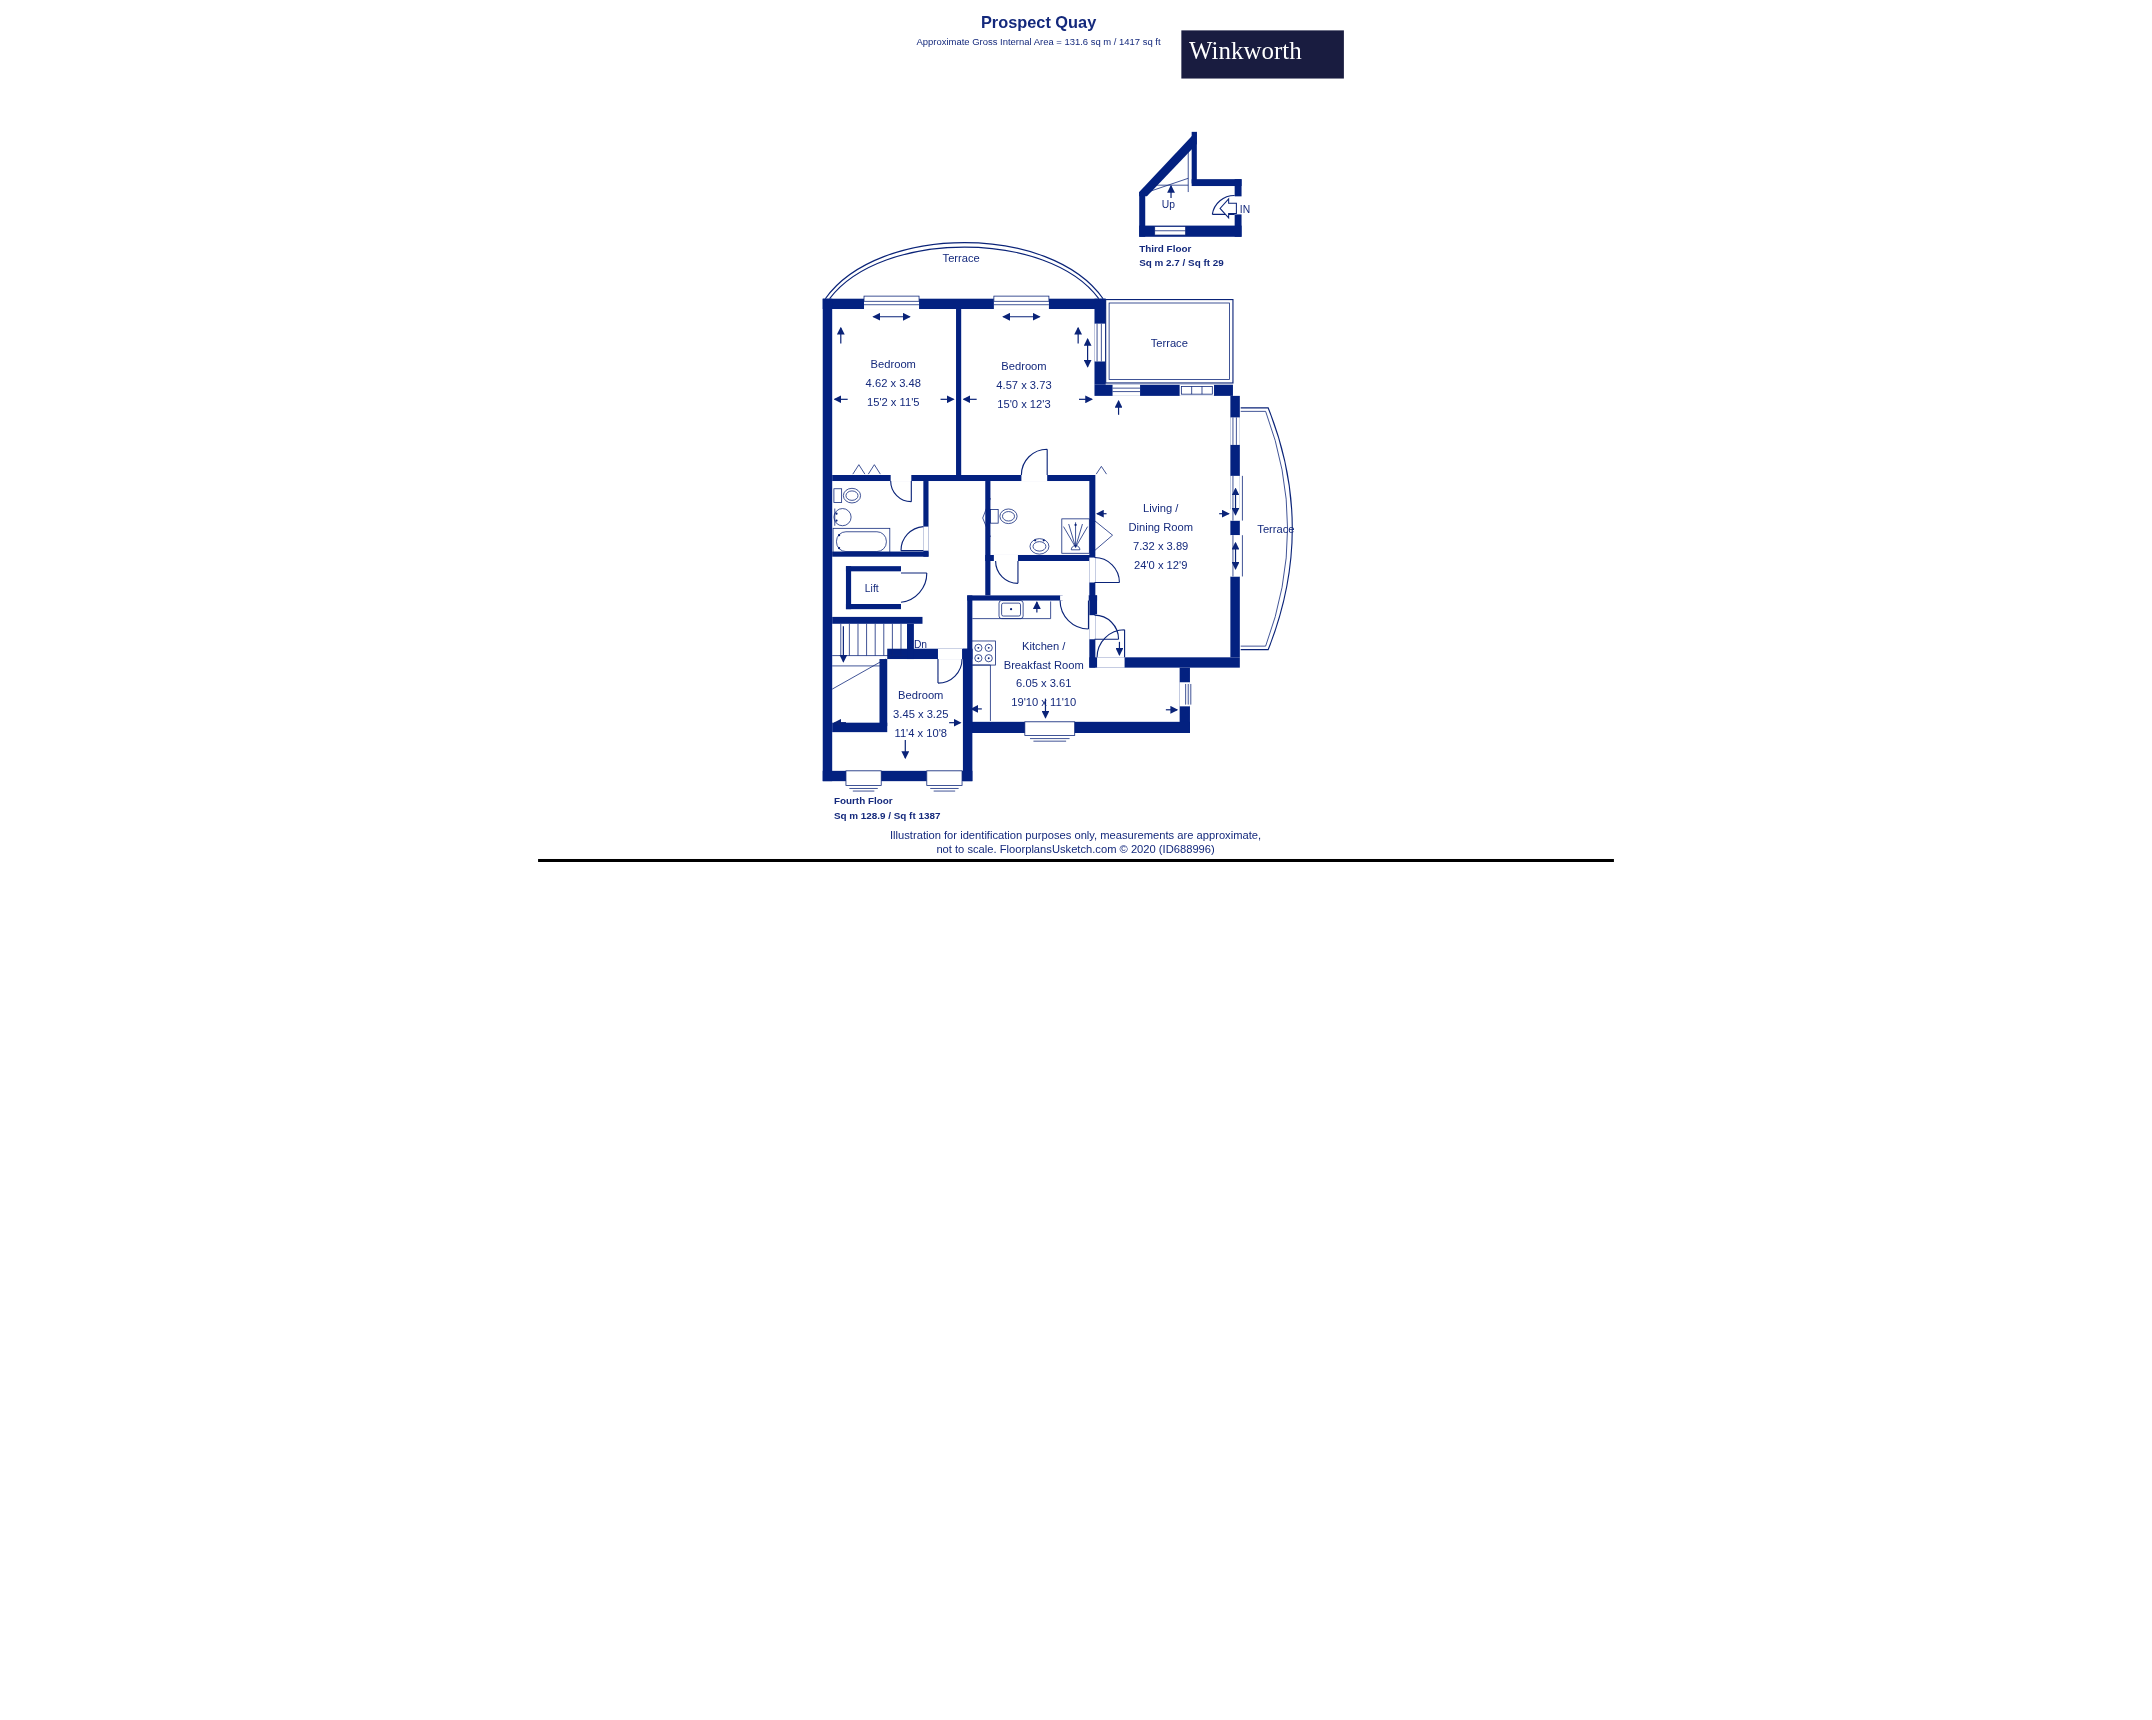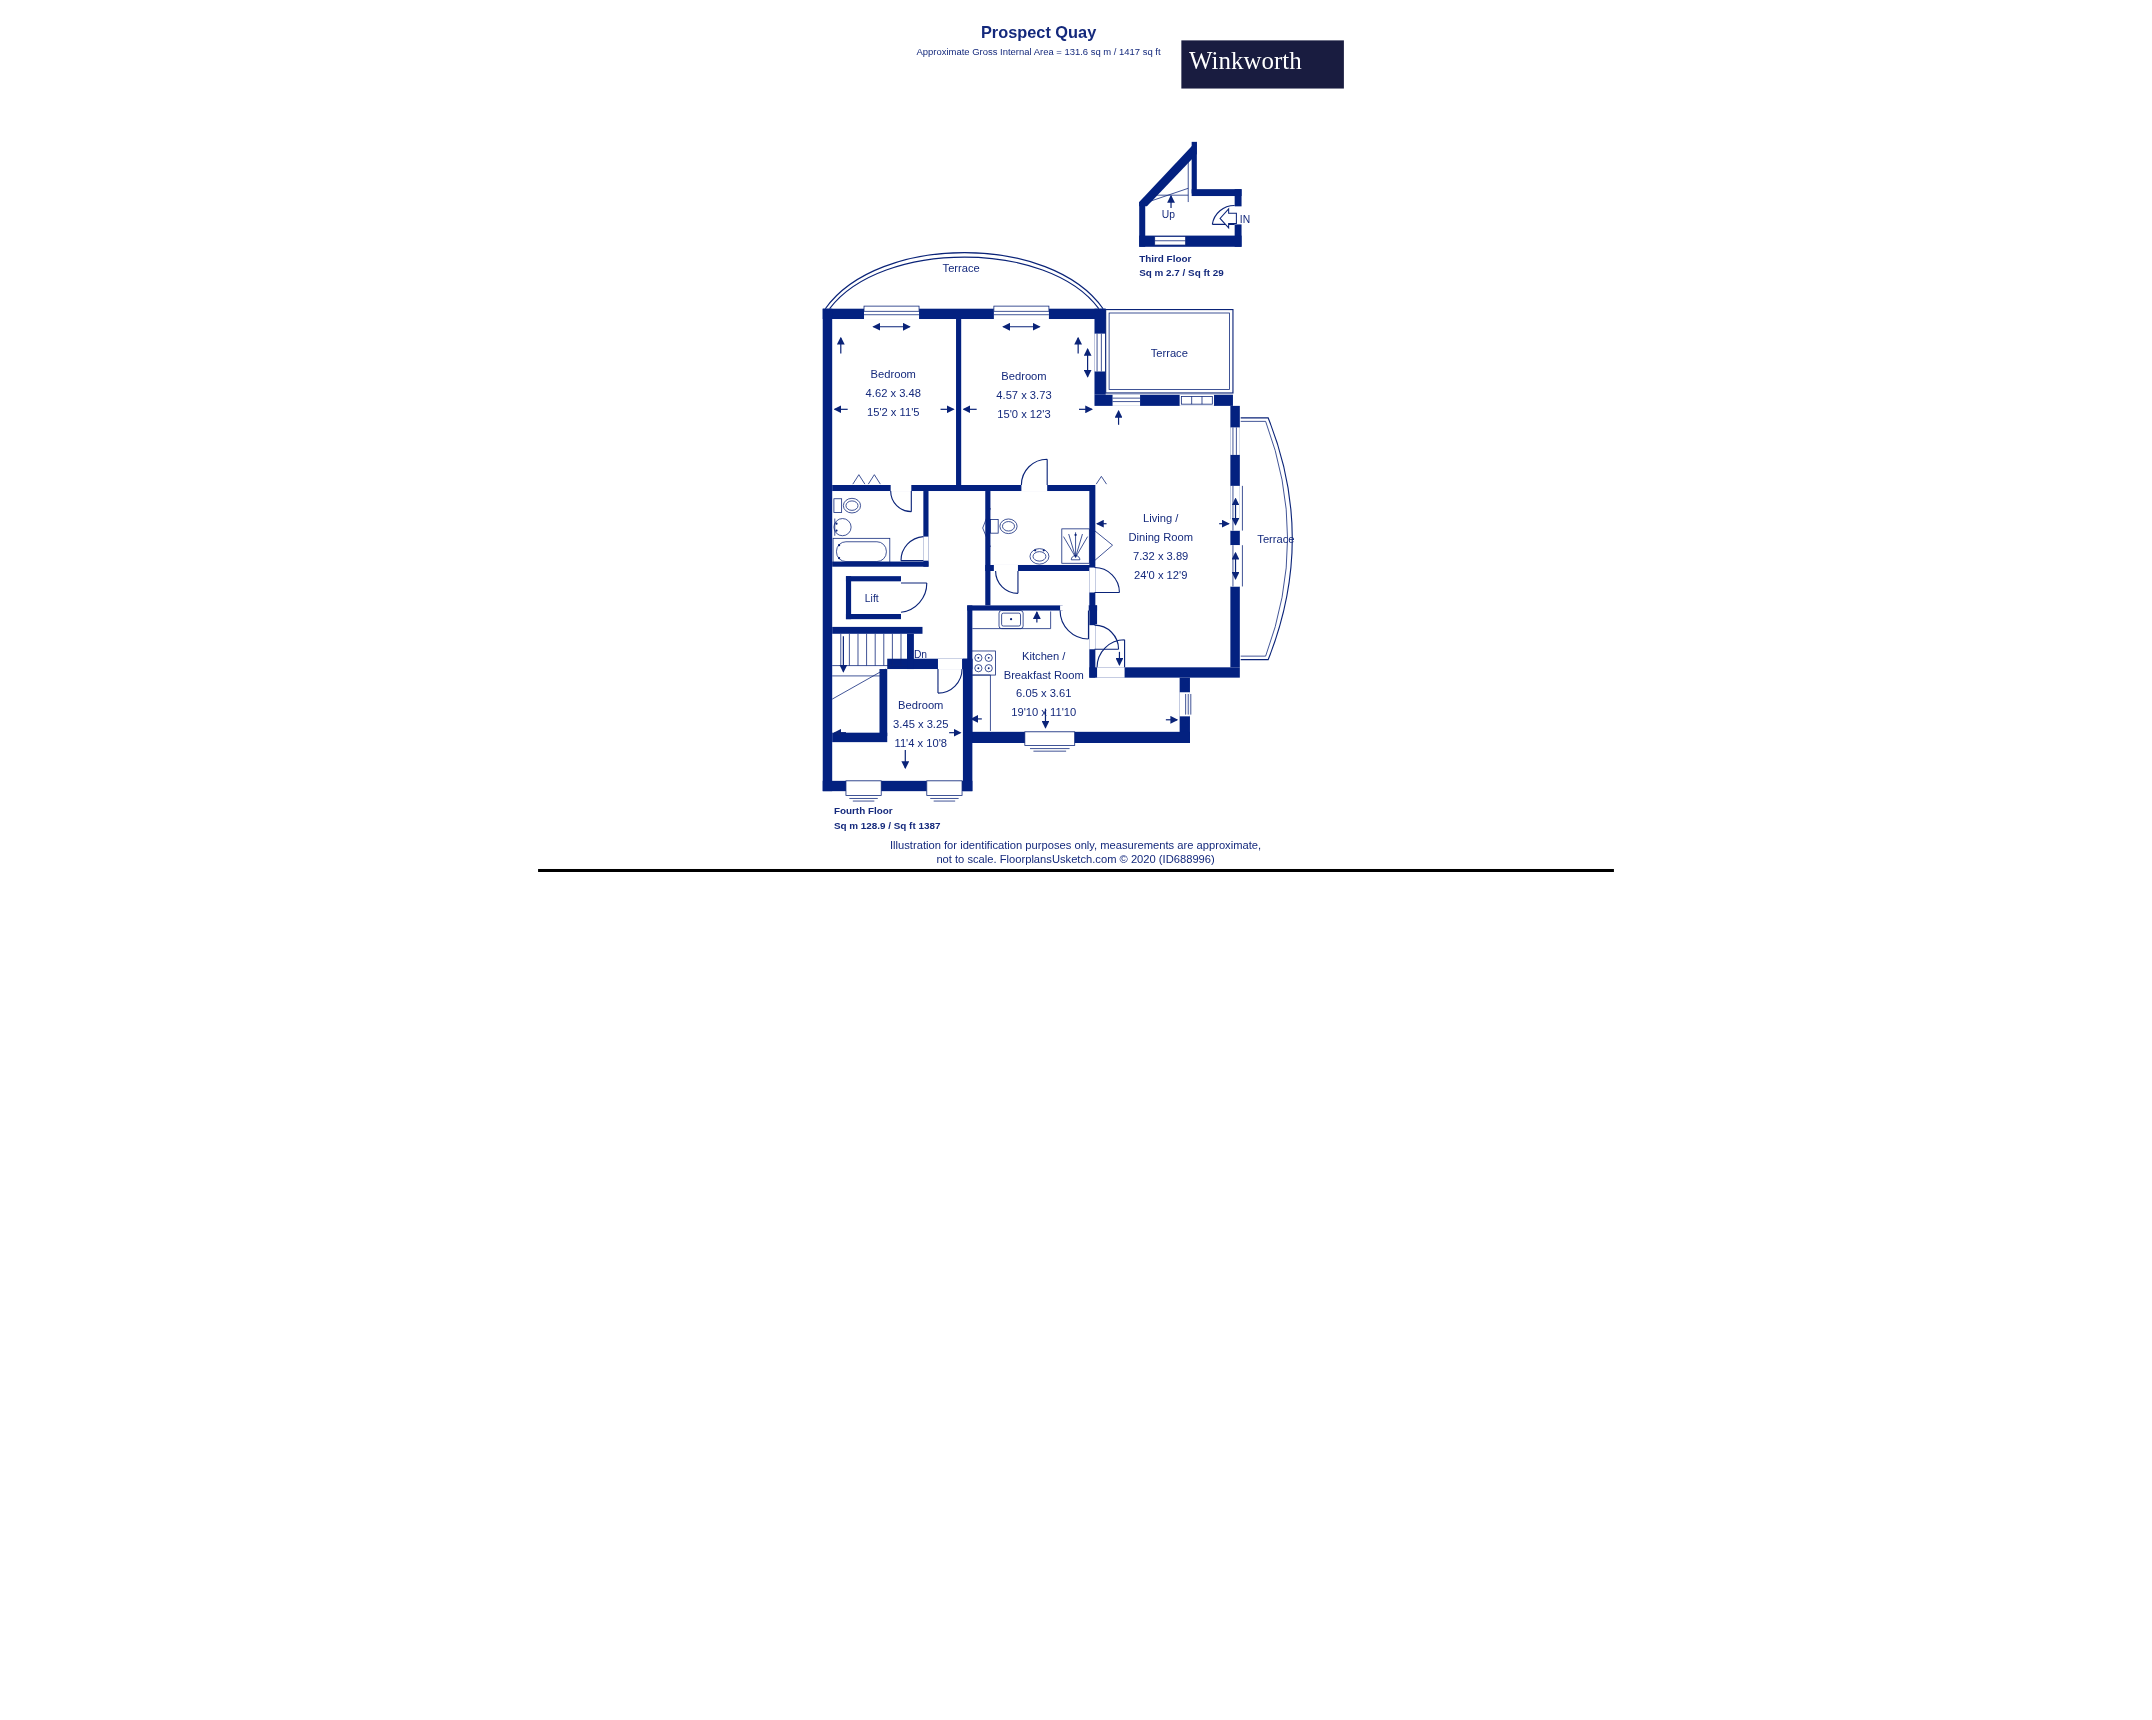--- a/index.html
+++ b/index.html
@@ -1,19 +1,19 @@
 <!DOCTYPE html>
 <html style="--wall: #032180; --line: #0a2378; --text: #14297c; --logobg: #191c40; --logotx: #ffffff;font-size:13.8px"><head>
 <meta charset="utf-8">
 <style>
   :root{
     --wall:#032180; --line:#0a2378; --text:#14297c; --logobg:#191c40; --logotx:#ffffff; --bar:#000000;
   }
   html,body{margin:0;padding:0;background:#fff;}
-  .page{position:relative;width:1076px;height:1108px;margin:12px auto;background:#fff;
+  .page{position:relative;width:1076px;height:1108px;margin:2px auto;background:#fff;
         font-family:"Liberation Sans", sans-serif;}
   svg{position:absolute;left:0;top:0;}
   .w{fill:var(--wall);stroke:none;}
   .wh{fill:#ffffff;stroke:none;}
   .t{fill:none;stroke:var(--line);stroke-width:1.3;}
   .t2{fill:none;stroke:var(--line);stroke-width:0.9;}
   .wt{fill:#ffffff;stroke:var(--line);stroke-width:0.9;}
   .a{fill:none;stroke:var(--line);stroke-width:1.4;}
   .dot{fill:var(--line);stroke:none;}
   text{fill:var(--text);}

